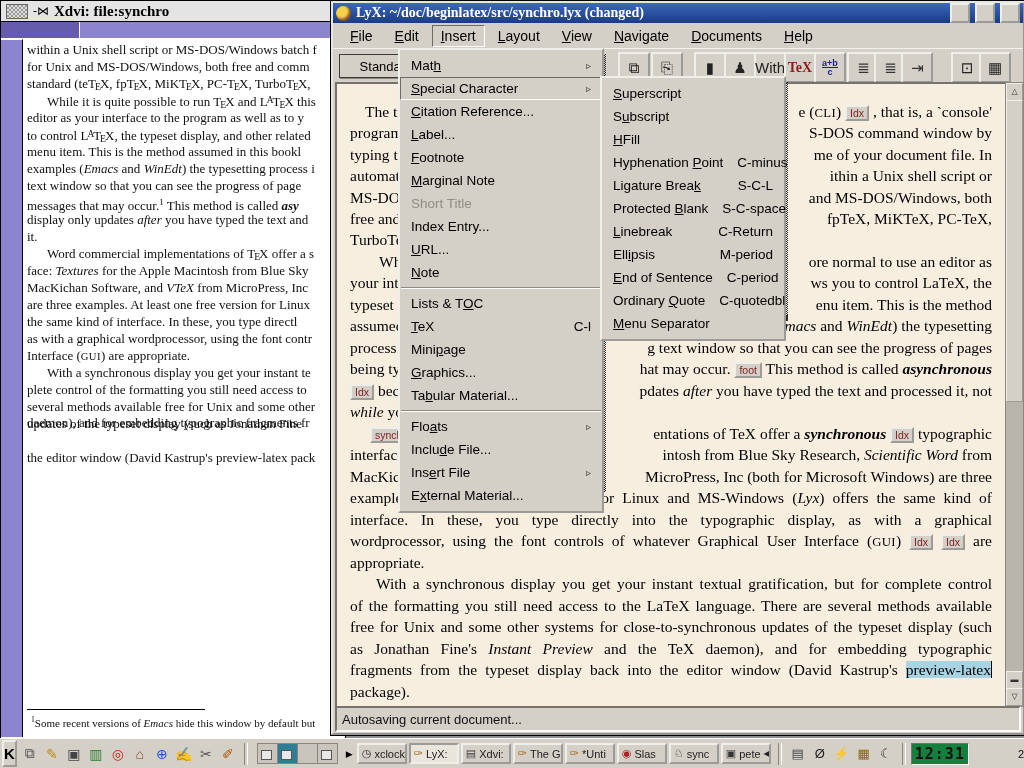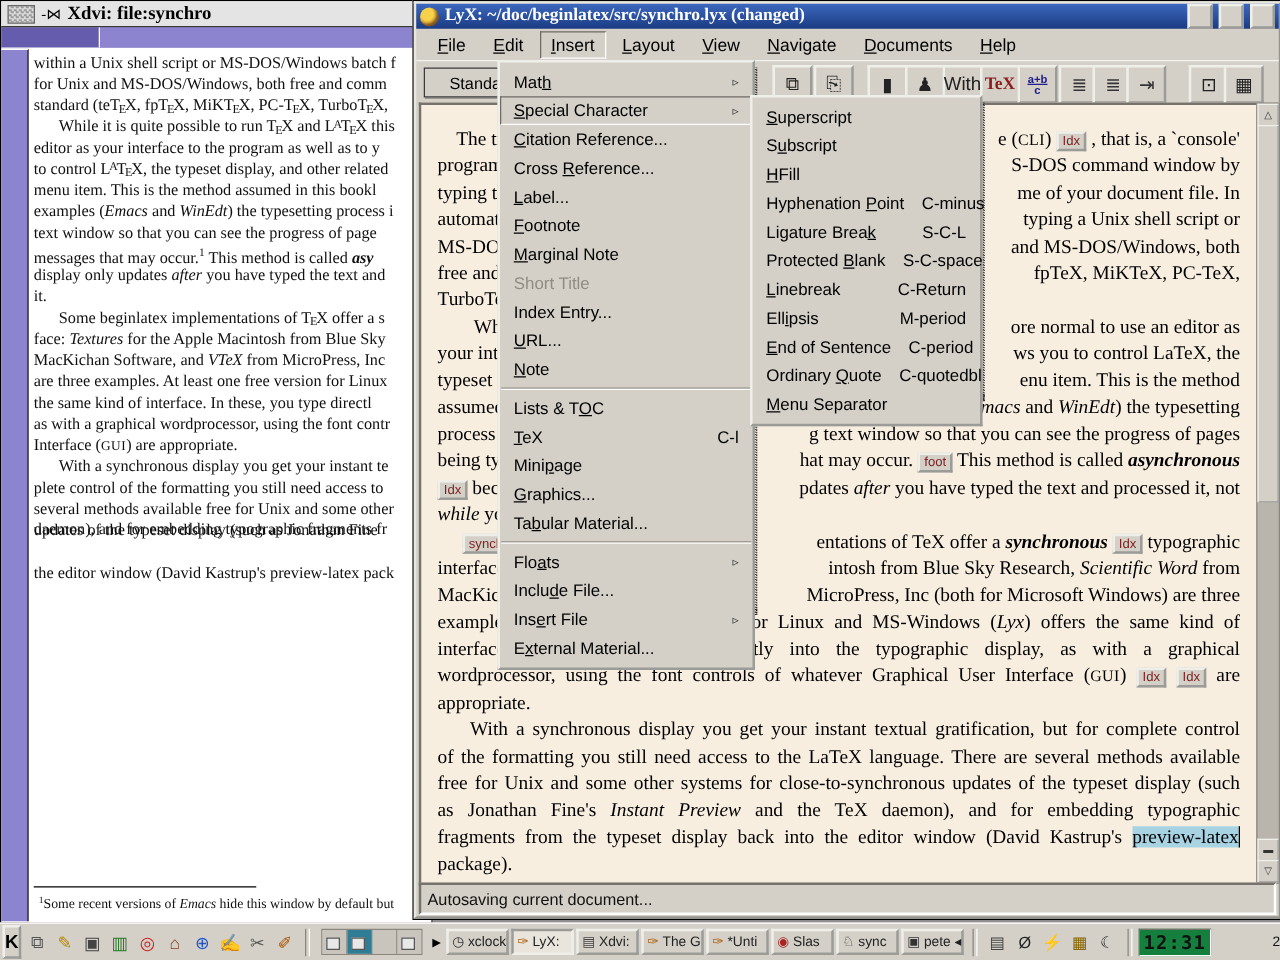--- a/index.html
+++ b/index.html
@@ -162,21 +162,21 @@
         <div class="xline" style="top: 36px;"><span class="sg ">standard (te</span><span class="sg tex">T<span class="low">E</span>X</span><span class="sg ">, fp</span><span class="sg tex">T<span class="low">E</span>X</span><span class="sg ">, MiK</span><span class="sg tex">T<span class="low">E</span>X</span><span class="sg ">, PC-</span><span class="sg tex">T<span class="low">E</span>X</span><span class="sg ">, Turbo</span><span class="sg tex">T<span class="low">E</span>X</span><span class="sg ">,</span></div>
         <div class="xline ind" style="top: 53px;"><span class="sg ">While it is quite possible to run </span><span class="sg tex">T<span class="low">E</span>X</span><span class="sg "> and </span><span class="sg latex">L<span class="asup">A</span>T<span class="low">E</span>X</span><span class="sg "> this</span></div>
         <div class="xline" style="top: 70px;"><span class="sg ">editor as your interface to the program as well as to y</span></div>
         <div class="xline" style="top: 87px;"><span class="sg ">to control </span><span class="sg latex">L<span class="asup">A</span>T<span class="low">E</span>X</span><span class="sg ">, the typeset display, and other related</span></div>
         <div class="xline" style="top: 104px;"><span class="sg ">menu item.  This is the method assumed in this bookl</span></div>
         <div class="xline" style="top: 121px;"><span class="sg ">examples (</span><span class="sg i">Emacs</span><span class="sg "> and </span><span class="sg i">WinEdt</span><span class="sg ">) the typesetting process i</span></div>
         <div class="xline" style="top: 138px;"><span class="sg ">text window so that you can see the progress of page</span></div>
         <div class="xline" style="top: 155px;"><span class="sg ">messages that may occur.</span><span class="sg sup">1</span><span class="sg ">  This method is called </span><span class="sg bi">asy</span></div>
         <div class="xline" style="top: 172px;"><span class="sg ">display only updates </span><span class="sg i">after</span><span class="sg "> you have typed the text and</span></div>
         <div class="xline" style="top: 189px;"><span class="sg ">it.</span></div>
-        <div class="xline ind" style="top: 206px;"><span class="sg ">Some beginlatex implementations of </span><span class="sg tex">T<span class="low">E</span>X</span><span class="sg "> offer a s</span></div>
+        <div class="xline ind" style="top: 206px;"><span class="sg ">Word commercial implementations of </span><span class="sg tex">T<span class="low">E</span>X</span><span class="sg "> offer a s</span></div>
         <div class="xline" style="top: 223px;"><span class="sg ">face: </span><span class="sg i">Textures</span><span class="sg "> for the Apple Macintosh from Blue Sky</span></div>
         <div class="xline" style="top: 240px;"><span class="sg ">MacKichan Software, and </span><span class="sg i">VTeX</span><span class="sg "> from MicroPress, Inc</span></div>
         <div class="xline" style="top: 257px;"><span class="sg ">are three examples. At least one free version for Linux</span></div>
         <div class="xline" style="top: 274px;"><span class="sg ">the same kind of interface.  In these, you type directl</span></div>
         <div class="xline" style="top: 291px;"><span class="sg ">as with a graphical wordprocessor, using the font contr</span></div>
         <div class="xline" style="top: 308px;"><span class="sg ">Interface (</span><span class="sg sc">GUI</span><span class="sg ">) are appropriate.</span></div>
         <div class="xline ind" style="top: 325px;"><span class="sg ">With a synchronous display you get your instant te</span></div>
         <div class="xline" style="top: 342px;"><span class="sg ">plete control of the formatting you still need access to</span></div>
         <div class="xline" style="top: 359px;"><span class="sg ">several methods available free for Unix and some other</span></div>
         <div class="xline" style="top: 376px;"><span class="sg ">updates of the typeset display (such as Jonathan Fine</span></div>
@@ -230,21 +230,21 @@
         <div class="docline" style="top: 40px;">
           <span class="fragL" style="left: 0px;"><span class="sg ">program v</span></span>
           <span class="fragR"><span class="sg ">S-DOS command window by</span></span>
         </div>
         <div class="docline" style="top: 62px;">
           <span class="fragL" style="left: 0px;"><span class="sg ">typing the</span></span>
           <span class="fragR"><span class="sg ">me of your document file. In</span></span>
         </div>
         <div class="docline" style="top: 83px;">
           <span class="fragL" style="left: 0px;"><span class="sg ">automated</span></span>
-          <span class="fragR"><span class="sg ">typing a Unix shell script or</span></span>
+          <span class="fragR"><span class="sg ">ithin a Unix shell script or</span></span>
         </div>
         <div class="docline" style="top: 105px;">
           <span class="fragL" style="left: 0px;"><span class="sg ">MS-DOS/</span></span>
           <span class="fragR"><span class="sg ">and MS-DOS/Windows, both</span></span>
         </div>
         <div class="docline" style="top: 126px;">
           <span class="fragL" style="left: 0px;"><span class="sg ">free and</span></span>
           <span class="fragR"><span class="sg ">fpTeX, MiKTeX, PC-TeX,</span></span>
         </div>
         <div class="docline" style="top: 147px;">
@@ -343,23 +343,20 @@
       <div class="menu-item">
         <span class="lbl">Mat<u>h</u></span>
         <span class="arr">▹</span>
       </div>
       <div class="menu-item hl">
         <span class="lbl"><u>S</u>pecial Character</span>
         <span class="arr">▹</span>
       </div>
       <div class="menu-item">
         <span class="lbl"><u>C</u>itation Reference...</span>
-      </div>
-      <div class="menu-item">
-        <span class="lbl">Cross <u>R</u>eference...</span>
       </div>
       <div class="menu-item">
         <span class="lbl"><u>L</u>abel...</span>
       </div>
       <div class="menu-item">
         <span class="lbl"><u>F</u>ootnote</span>
       </div>
       <div class="menu-item">
         <span class="lbl"><u>M</u>arginal Note</span>
       </div>

